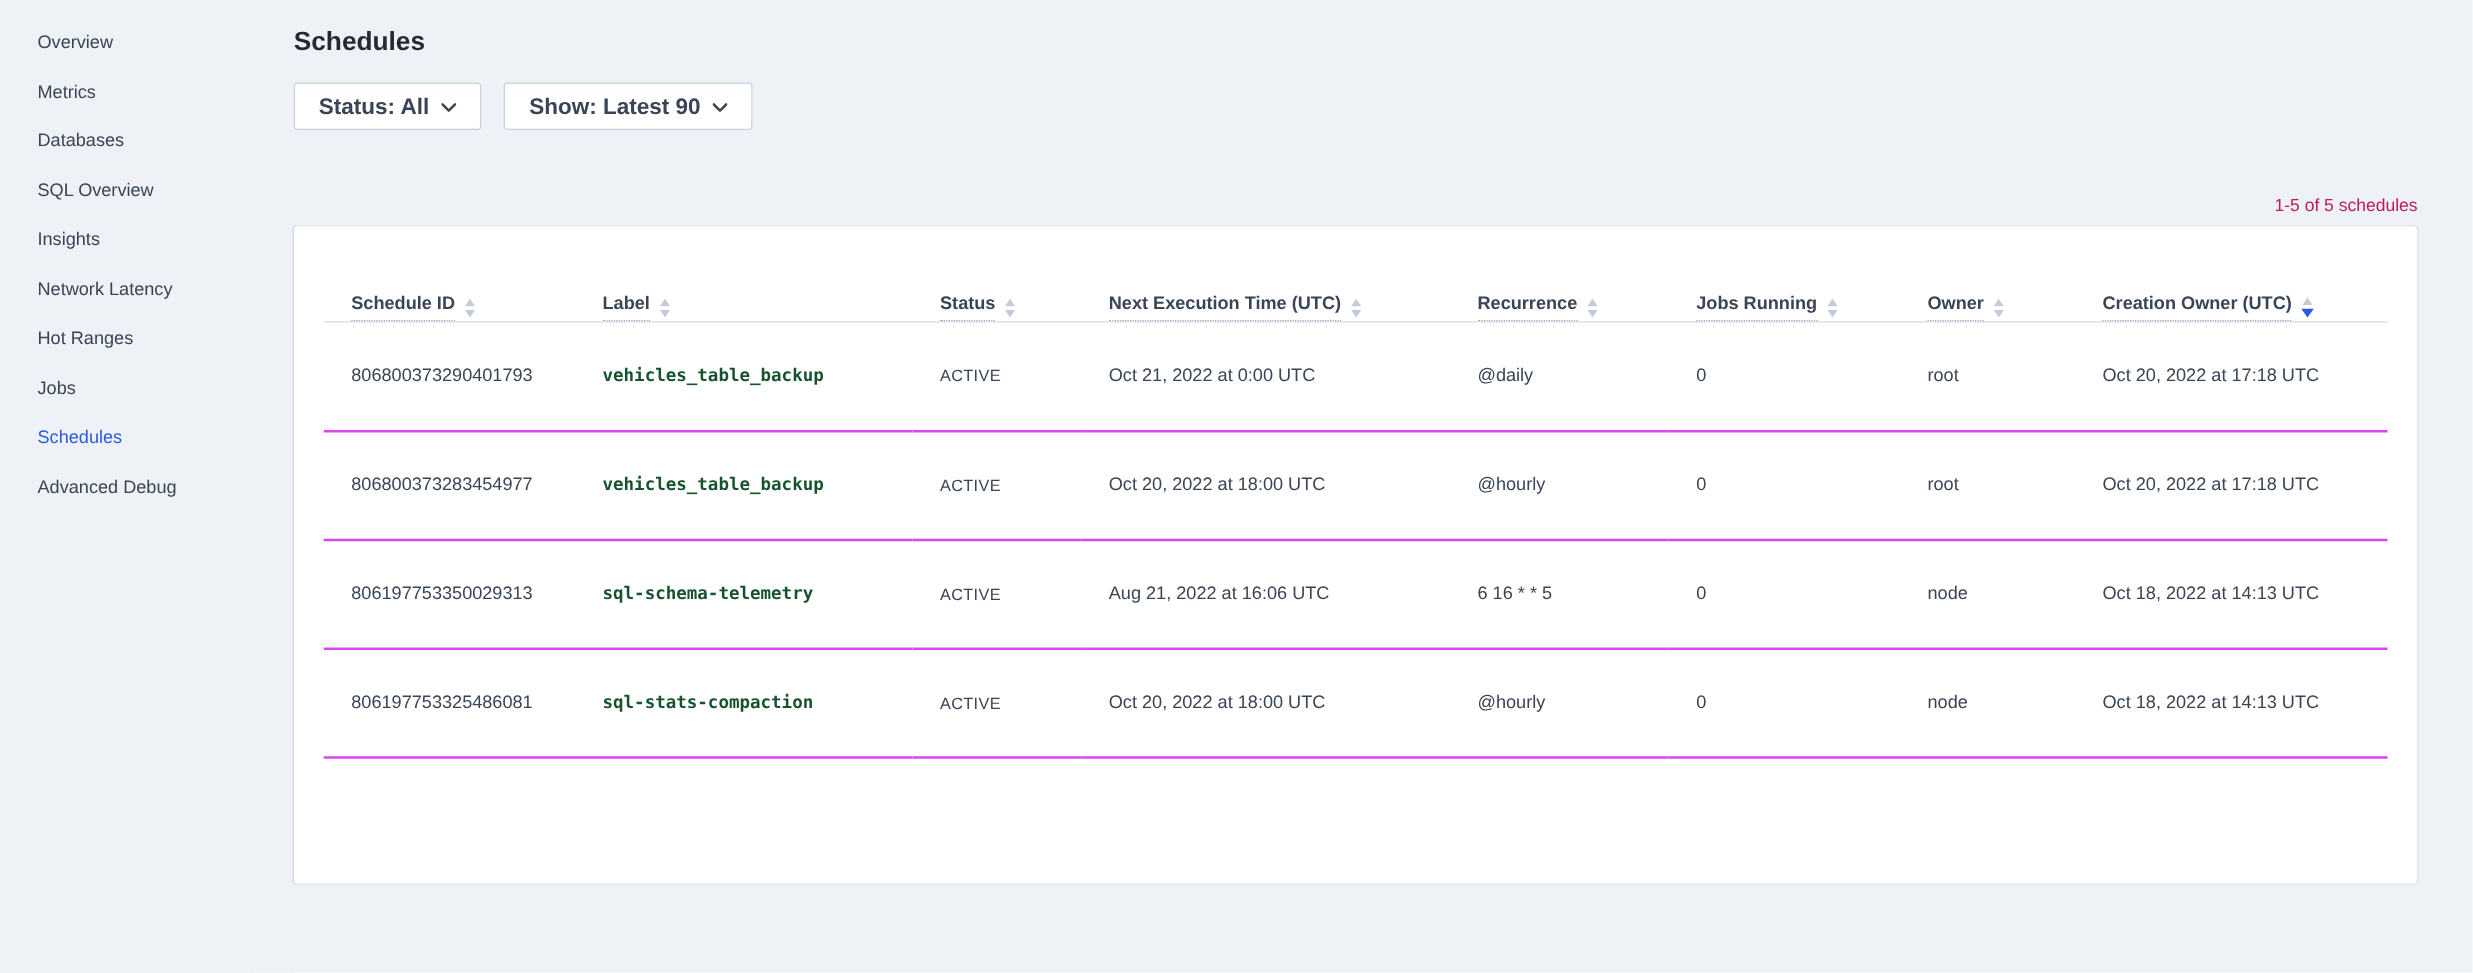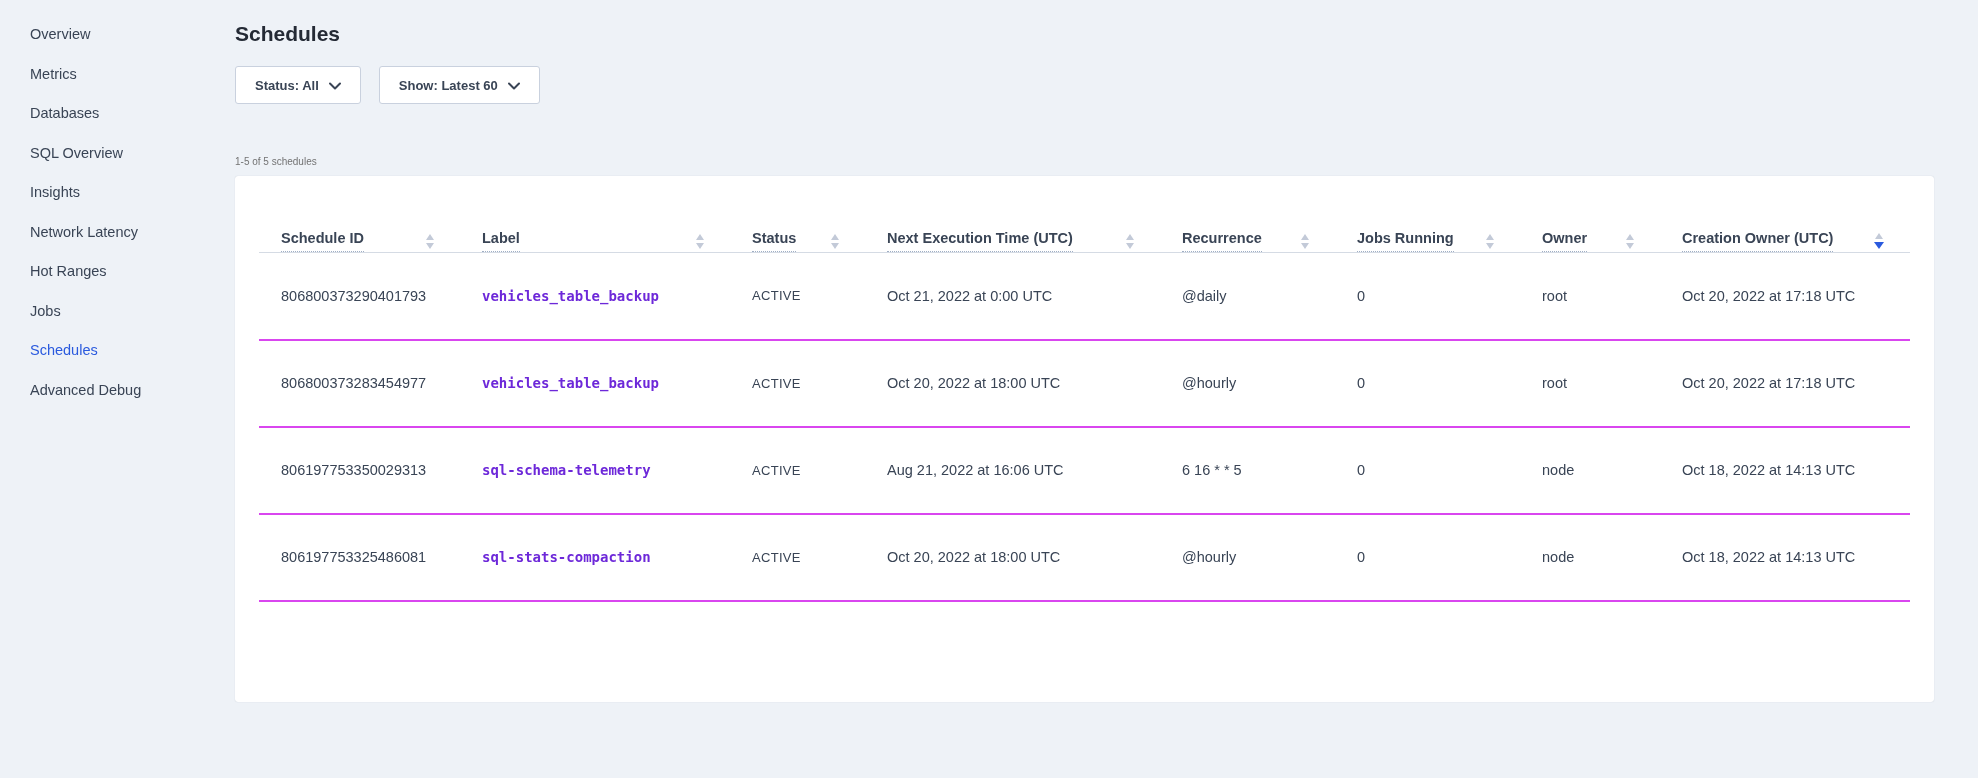--- a/index.html
+++ b/index.html
@@ -45,31 +45,32 @@
   .filters { margin-top: 18px; display: flex; gap: 18px; }
   .dropdown-btn {
     height: 38px;
     background: #ffffff;
     border: 1px solid #c9d1de;
     border-radius: 3px;
     display: inline-flex;
     align-items: center;
     gap: 10px;
     padding: 0 19px;
-    font-size: 13px;
+    font-size: 18px;
     font-weight: bold;
     color: #394455;
     cursor: pointer;
   }
   .chevron { display: inline-flex; margin-top: 2px; }
 
   .results-count {
     margin-top: 52px;
-    font-size: 10px;
-    color: #737373;
+    font-size: 14px;
+    color: #be185d;
+    text-align: right;
   }
 
   
   .card {
     margin-top: 9px;
     background: #ffffff;
     border-radius: 3px;
     box-shadow: 0 0 1px rgba(67,90,111,.3);
     padding: 0 24px 30px 24px;
     min-height: 526px;
@@ -82,21 +83,20 @@
   th {
     height: 70px;
     vertical-align: middle;
     padding: 14px 26px 0 22px;
     border-bottom: 1px solid #d5dbe4;
     text-align: left;
   }
   .th-inner {
     display: flex;
     align-items: center;
-    justify-content: space-between;
     cursor: pointer;
     margin-top: 40px;
   }
   .col-label {
     font-size: 14.5px;
     font-weight: bold;
     color: #394455;
     border-bottom: 1px dotted #9faec4;
     padding-bottom: 5px;
     white-space: nowrap;
@@ -114,21 +114,21 @@
     border-bottom: 2px solid #d946ef;
     font-size: 14.5px;
     color: #394455;
     white-space: nowrap;
     overflow: hidden;
   }
   td.cell-label {
     font-family: "DejaVu Sans Mono", monospace;
     font-weight: bold;
     font-size: 14px;
-    color: #6d28d9;
+    color: #14532d;
   }
   td.cell-status { font-size: 13px; letter-spacing: .3px; }
 </style>
 </head>
 <body>
 
 <nav class="sidebar">
   <div class="nav-item">Overview</div>
   <div class="nav-item">Metrics</div>
   <div class="nav-item">Databases</div>
@@ -147,21 +147,21 @@
   <div class="filters">
     <button class="dropdown-btn">
       <span>Status: All</span>
       <span class="chevron">
         <svg width="12" height="8" viewBox="0 0 12 8">
             <path d="M1 1.5 L6 6.5 L11 1.5" fill="none" stroke="#394455" stroke-width="2" stroke-linecap="round" stroke-linejoin="round"></path>
           </svg>
       </span>
     </button>
     <button class="dropdown-btn">
-      <span>Show: Latest 60</span>
+      <span>Show: Latest 90</span>
       <span class="chevron">
         <svg width="12" height="8" viewBox="0 0 12 8">
             <path d="M1 1.5 L6 6.5 L11 1.5" fill="none" stroke="#394455" stroke-width="2" stroke-linecap="round" stroke-linejoin="round"></path>
           </svg>
       </span>
     </button>
   </div>
 
   <div class="results-count">1-5 of 5 schedules</div>
 

